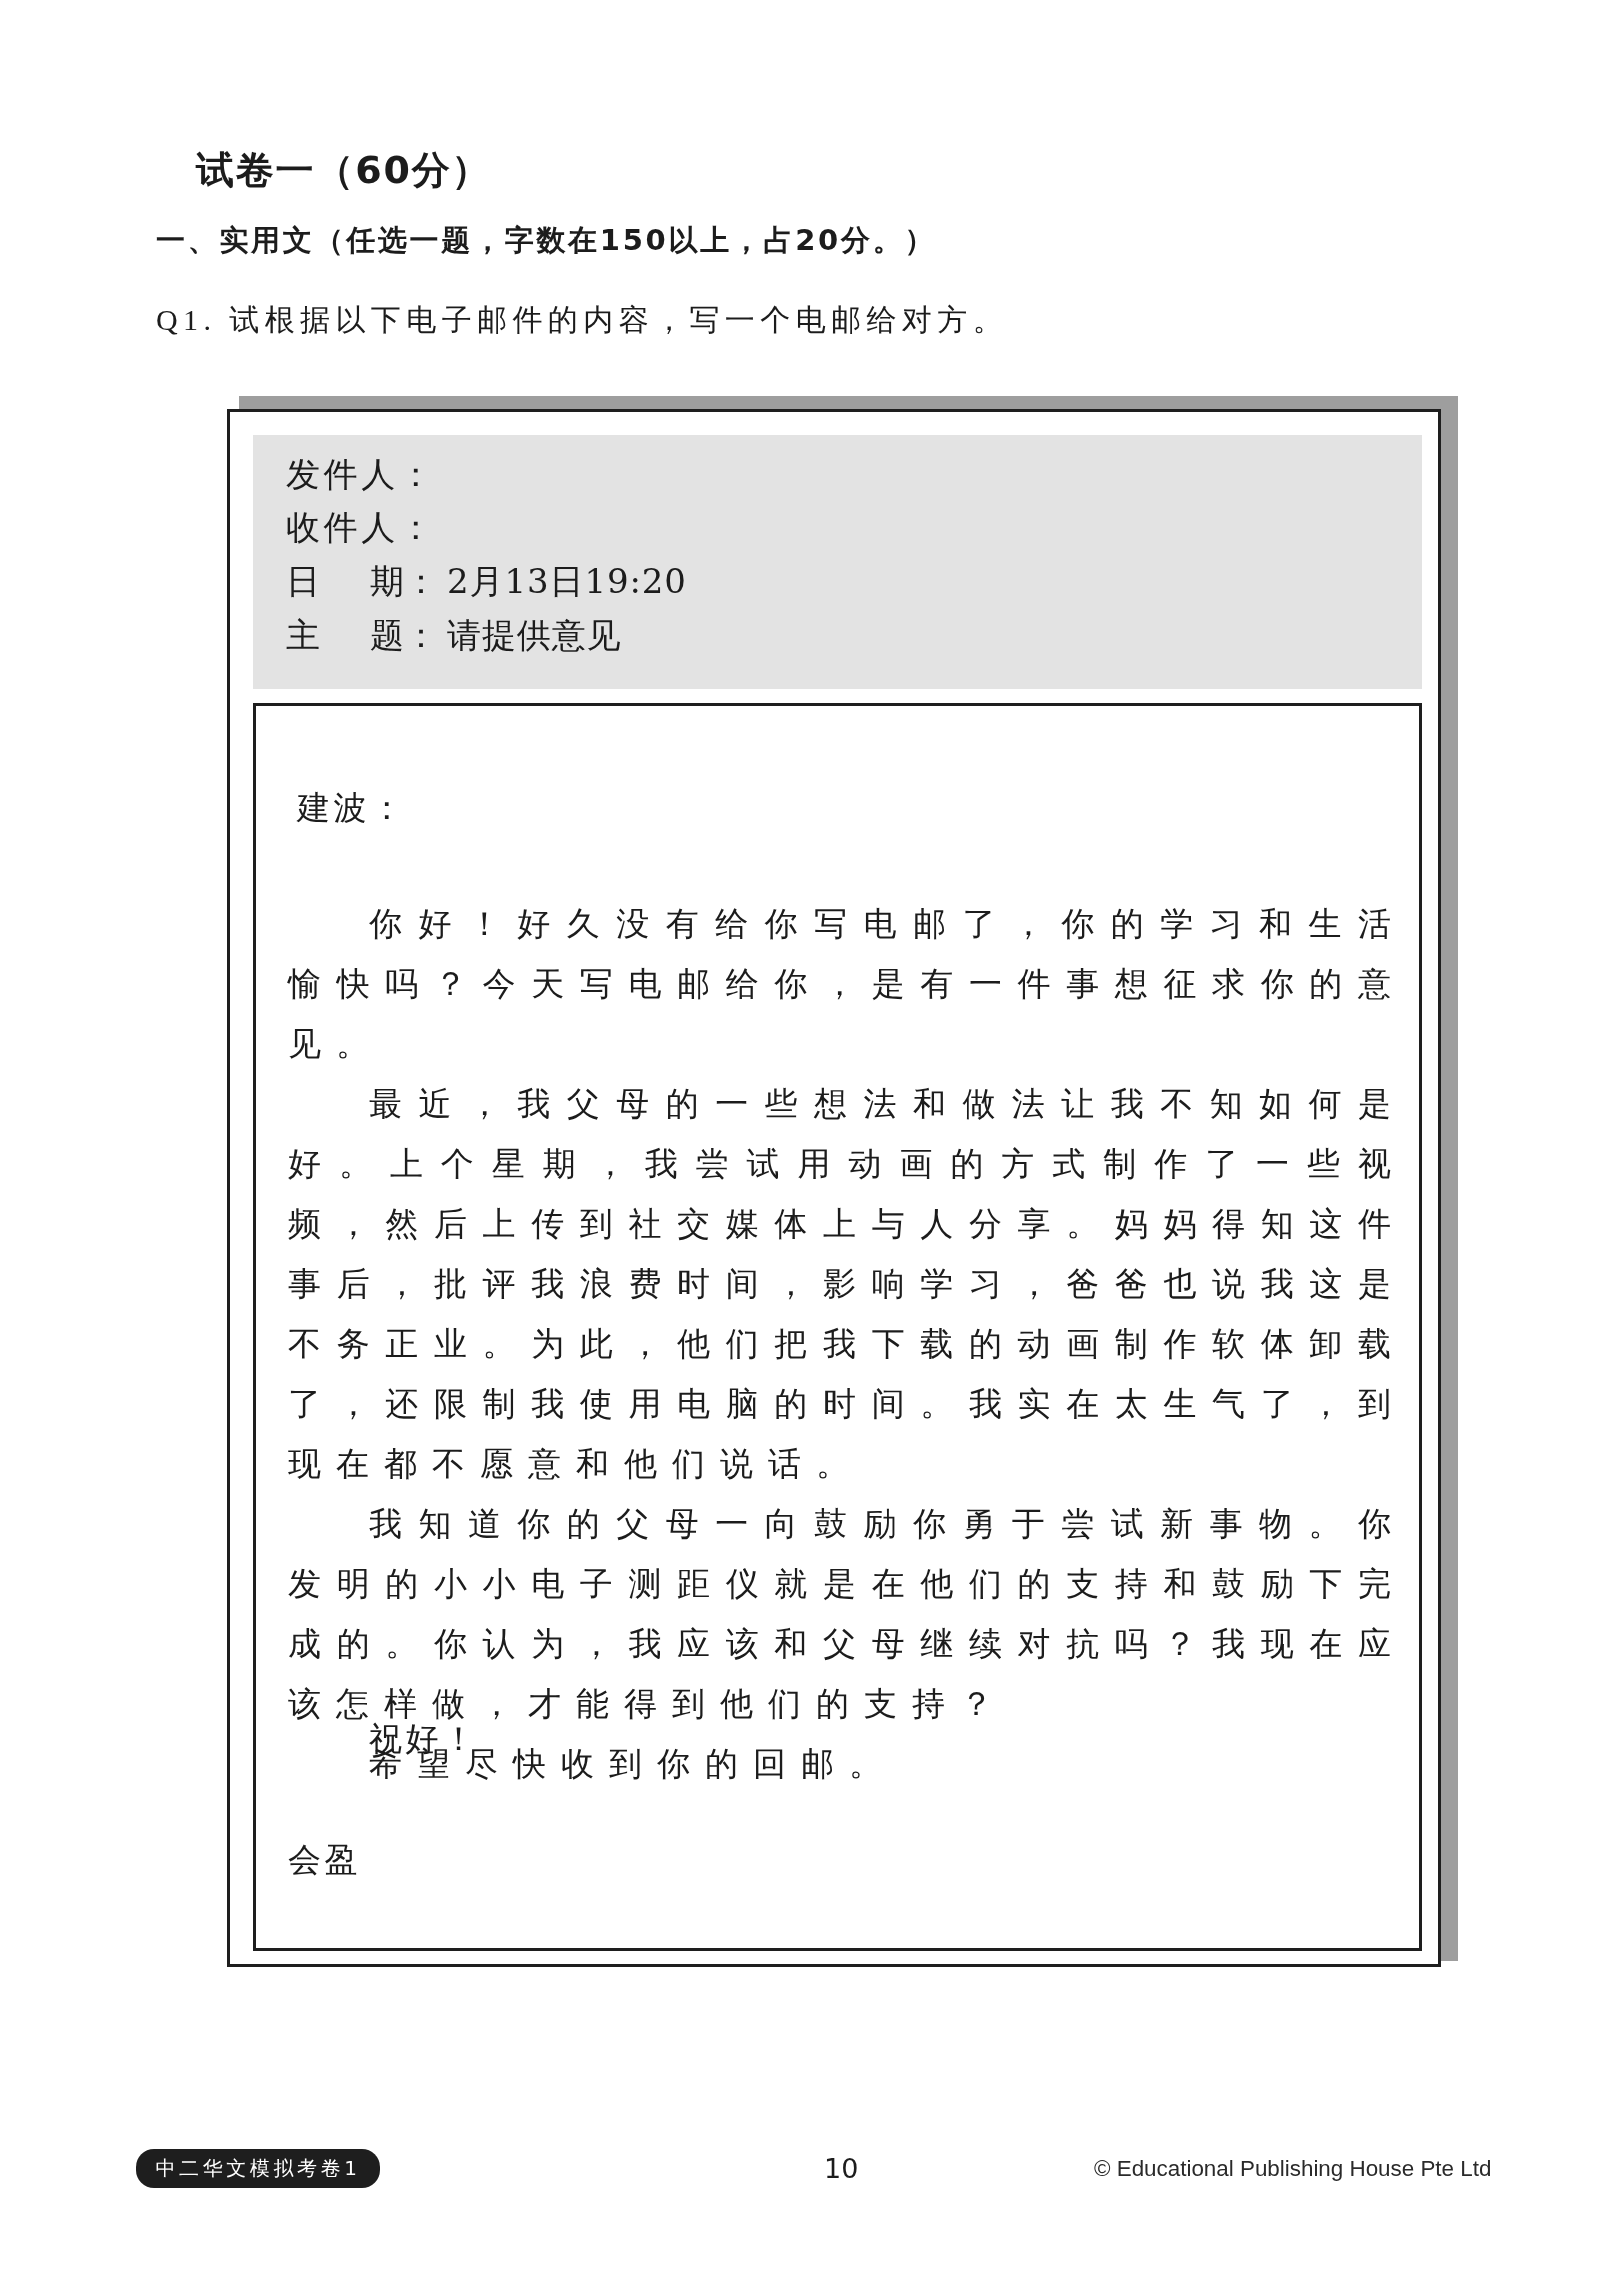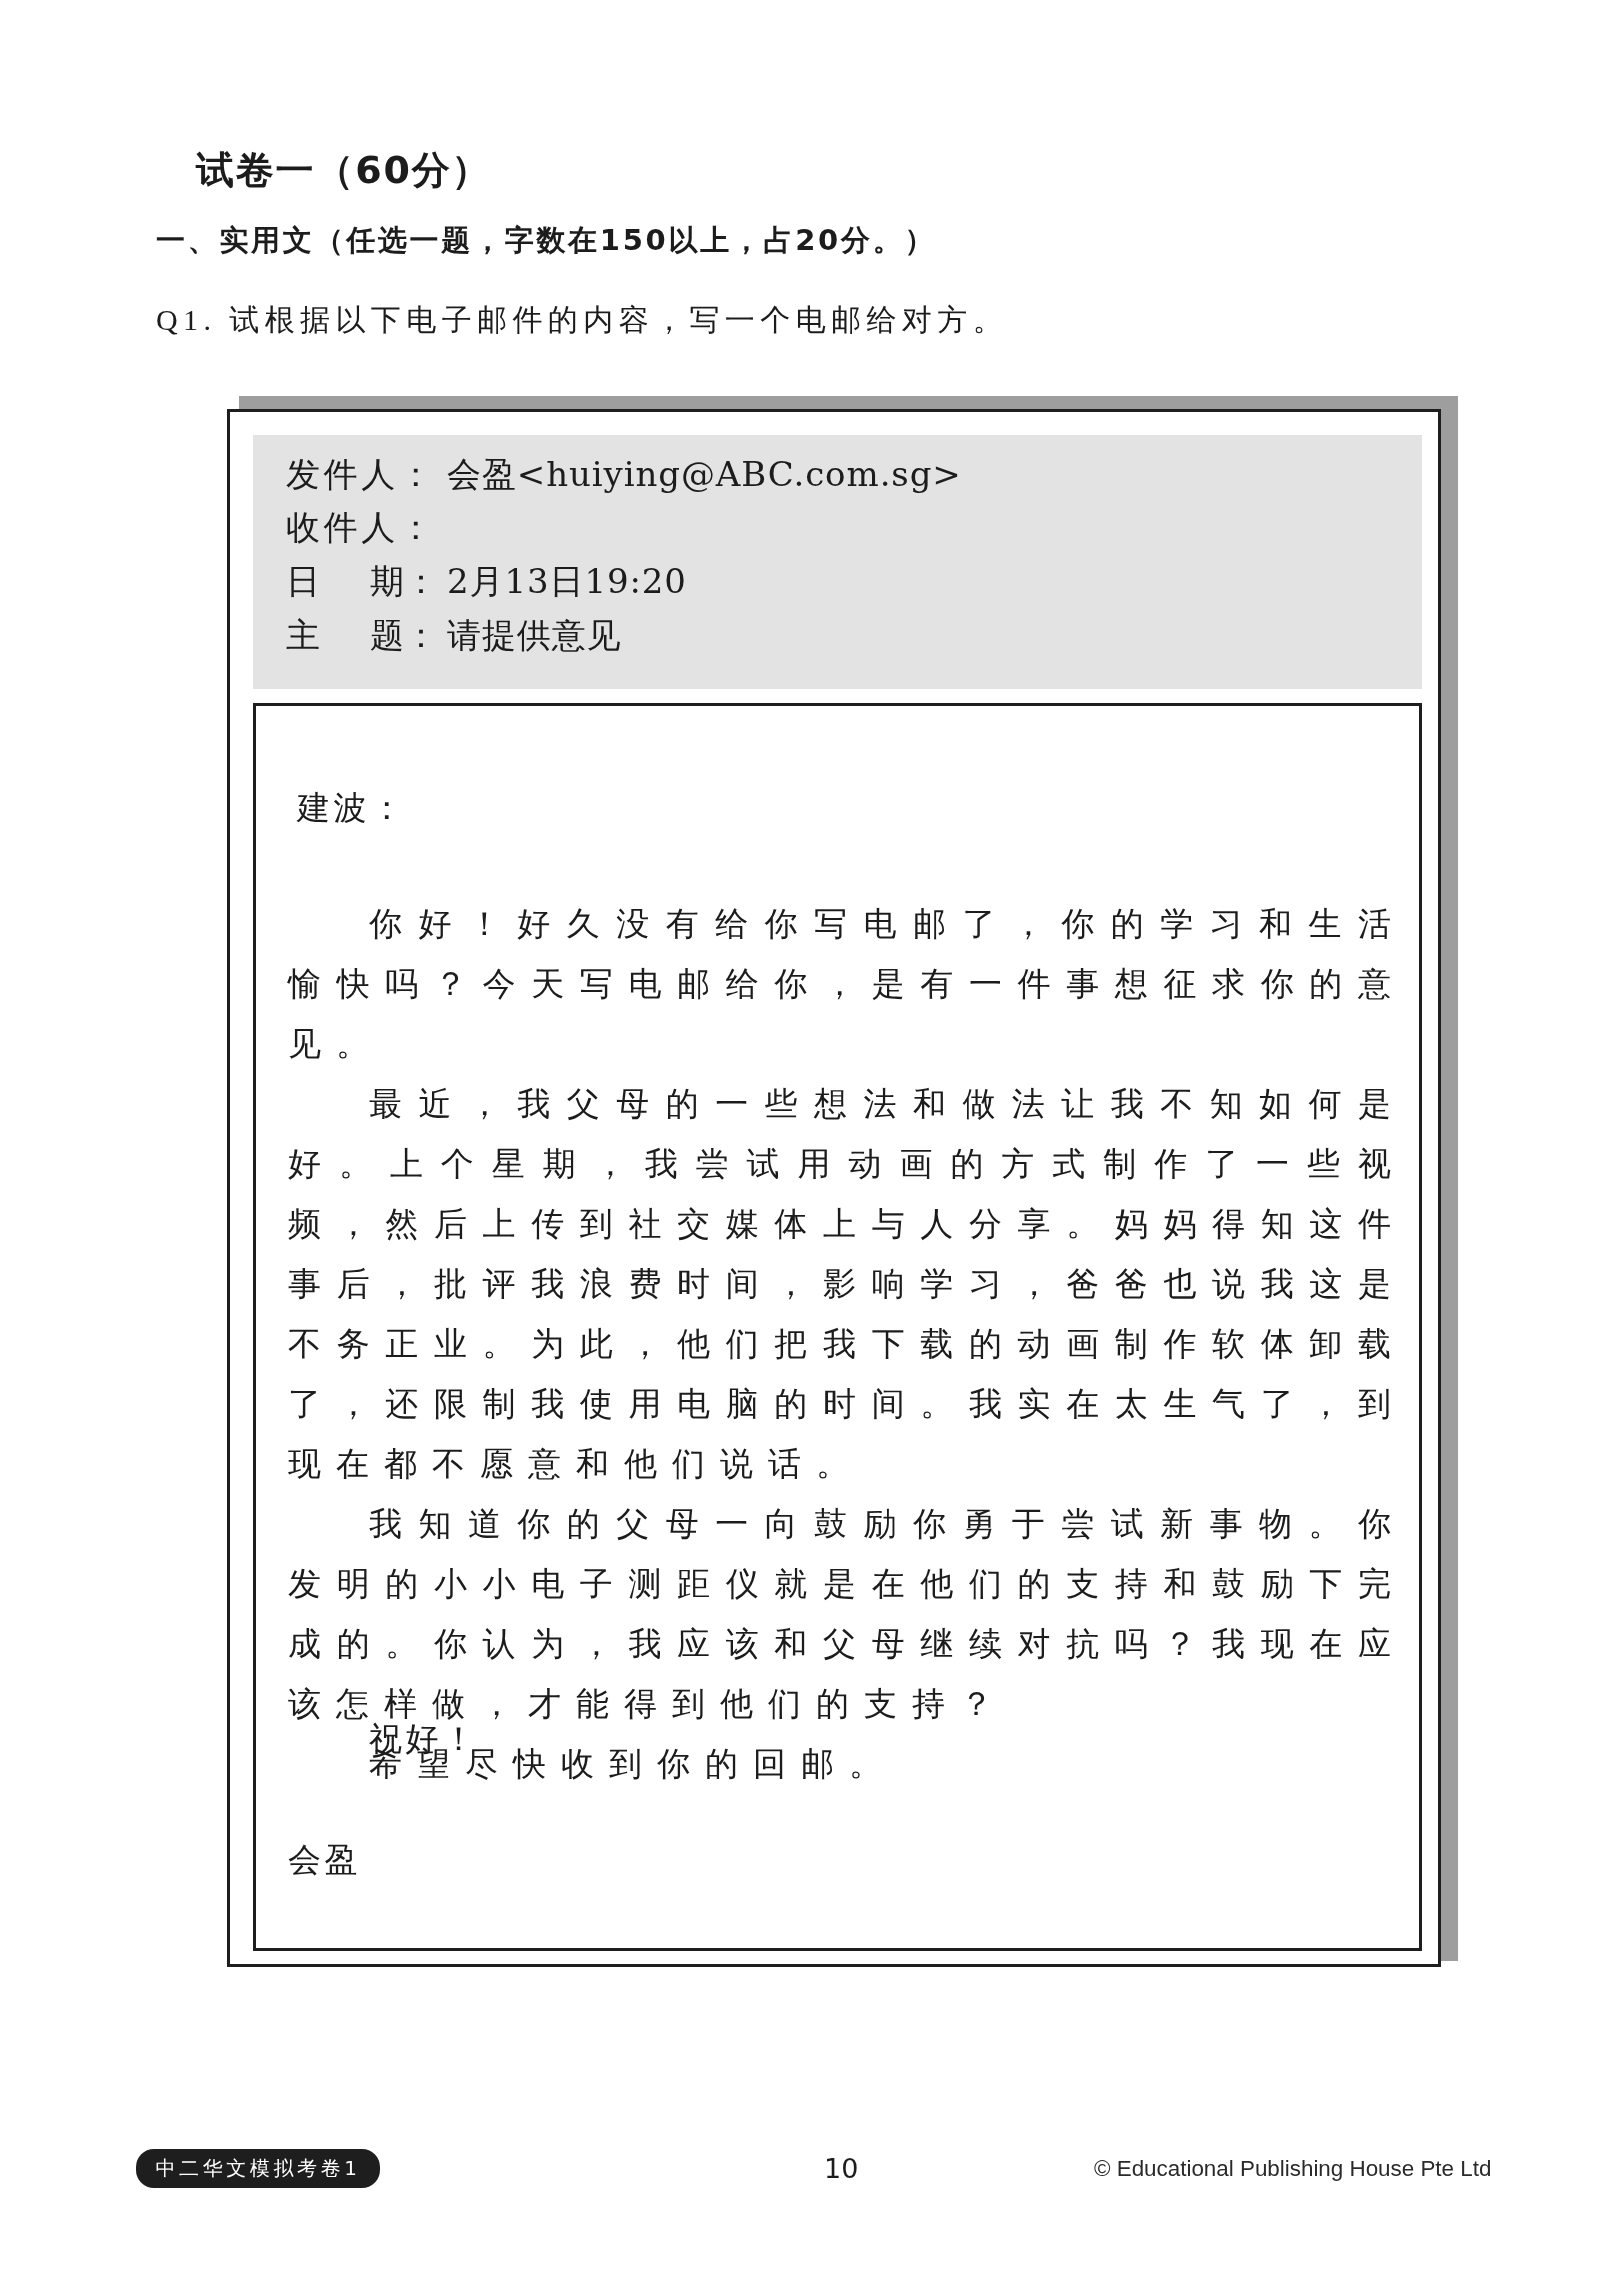--- a/index.html
+++ b/index.html
@@ -175,21 +175,20 @@
 <div class="abs paper-title">试卷一（60分）</div>
 <div class="abs section-title">一、实用文（任选一题，字数在150以上，占20分。）</div>
 <div class="abs question">Q1. 试根据以下电子邮件的内容，写一个电邮给对方。</div>
 
 <div class="abs shadow"></div>
 <div class="abs outer-box"></div>
 
 <div class="abs header-panel">
   <div class="header-row" style="top:12.5px;">
     <span class="header-label">发件人：</span>
-    <span class="header-value">会盈&lt;huiying@ABC.com.sg&gt;</span>
   </div>
   <div class="header-row" style="top:66px;">
     <span class="header-label">收件人：</span>
   </div>
   <div class="header-row" style="top:120px;">
     <span class="header-label spaced">
       <span>日</span>
       <span>期：</span>
     </span>
     <span class="header-value">2月13日19:20</span>

